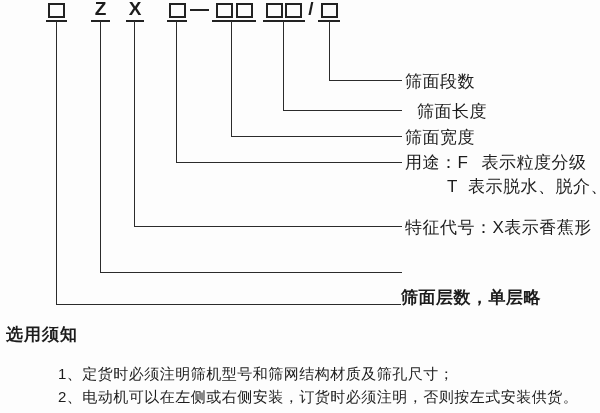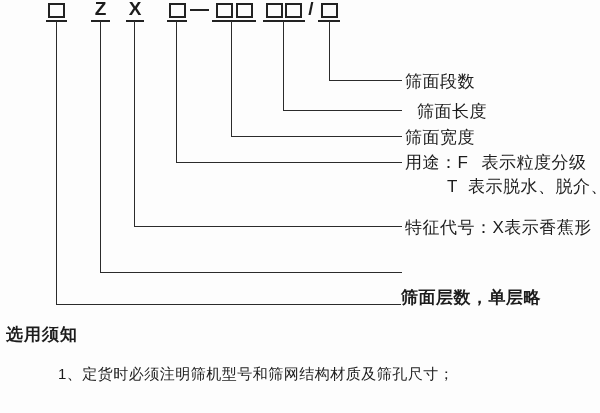--- a/index.html
+++ b/index.html
@@ -102,14 +102,15 @@
   </div>
   <div class="callout lab-usage-t">
     <span>T</span><span class="gap-t"></span><span>表示脱水、脱介、脱泥</span>
   </div>
 
   <div class="callout lab-feature">特征代号：X表示香蕉形</div>
   <div class="callout lab-layers">筛面层数，单层略</div>
 
   <div class="notes-title">选用须知</div>
   <div class="note-item note-1">1、定货时必须注明筛机型号和筛网结构材质及筛孔尺寸；</div>
+  <div class="note-item note-2">2、电动机可以在左侧或右侧安装，订货时必须注明，否则按左式安装供货。</div>
 
 </div>
 
 </body></html>

